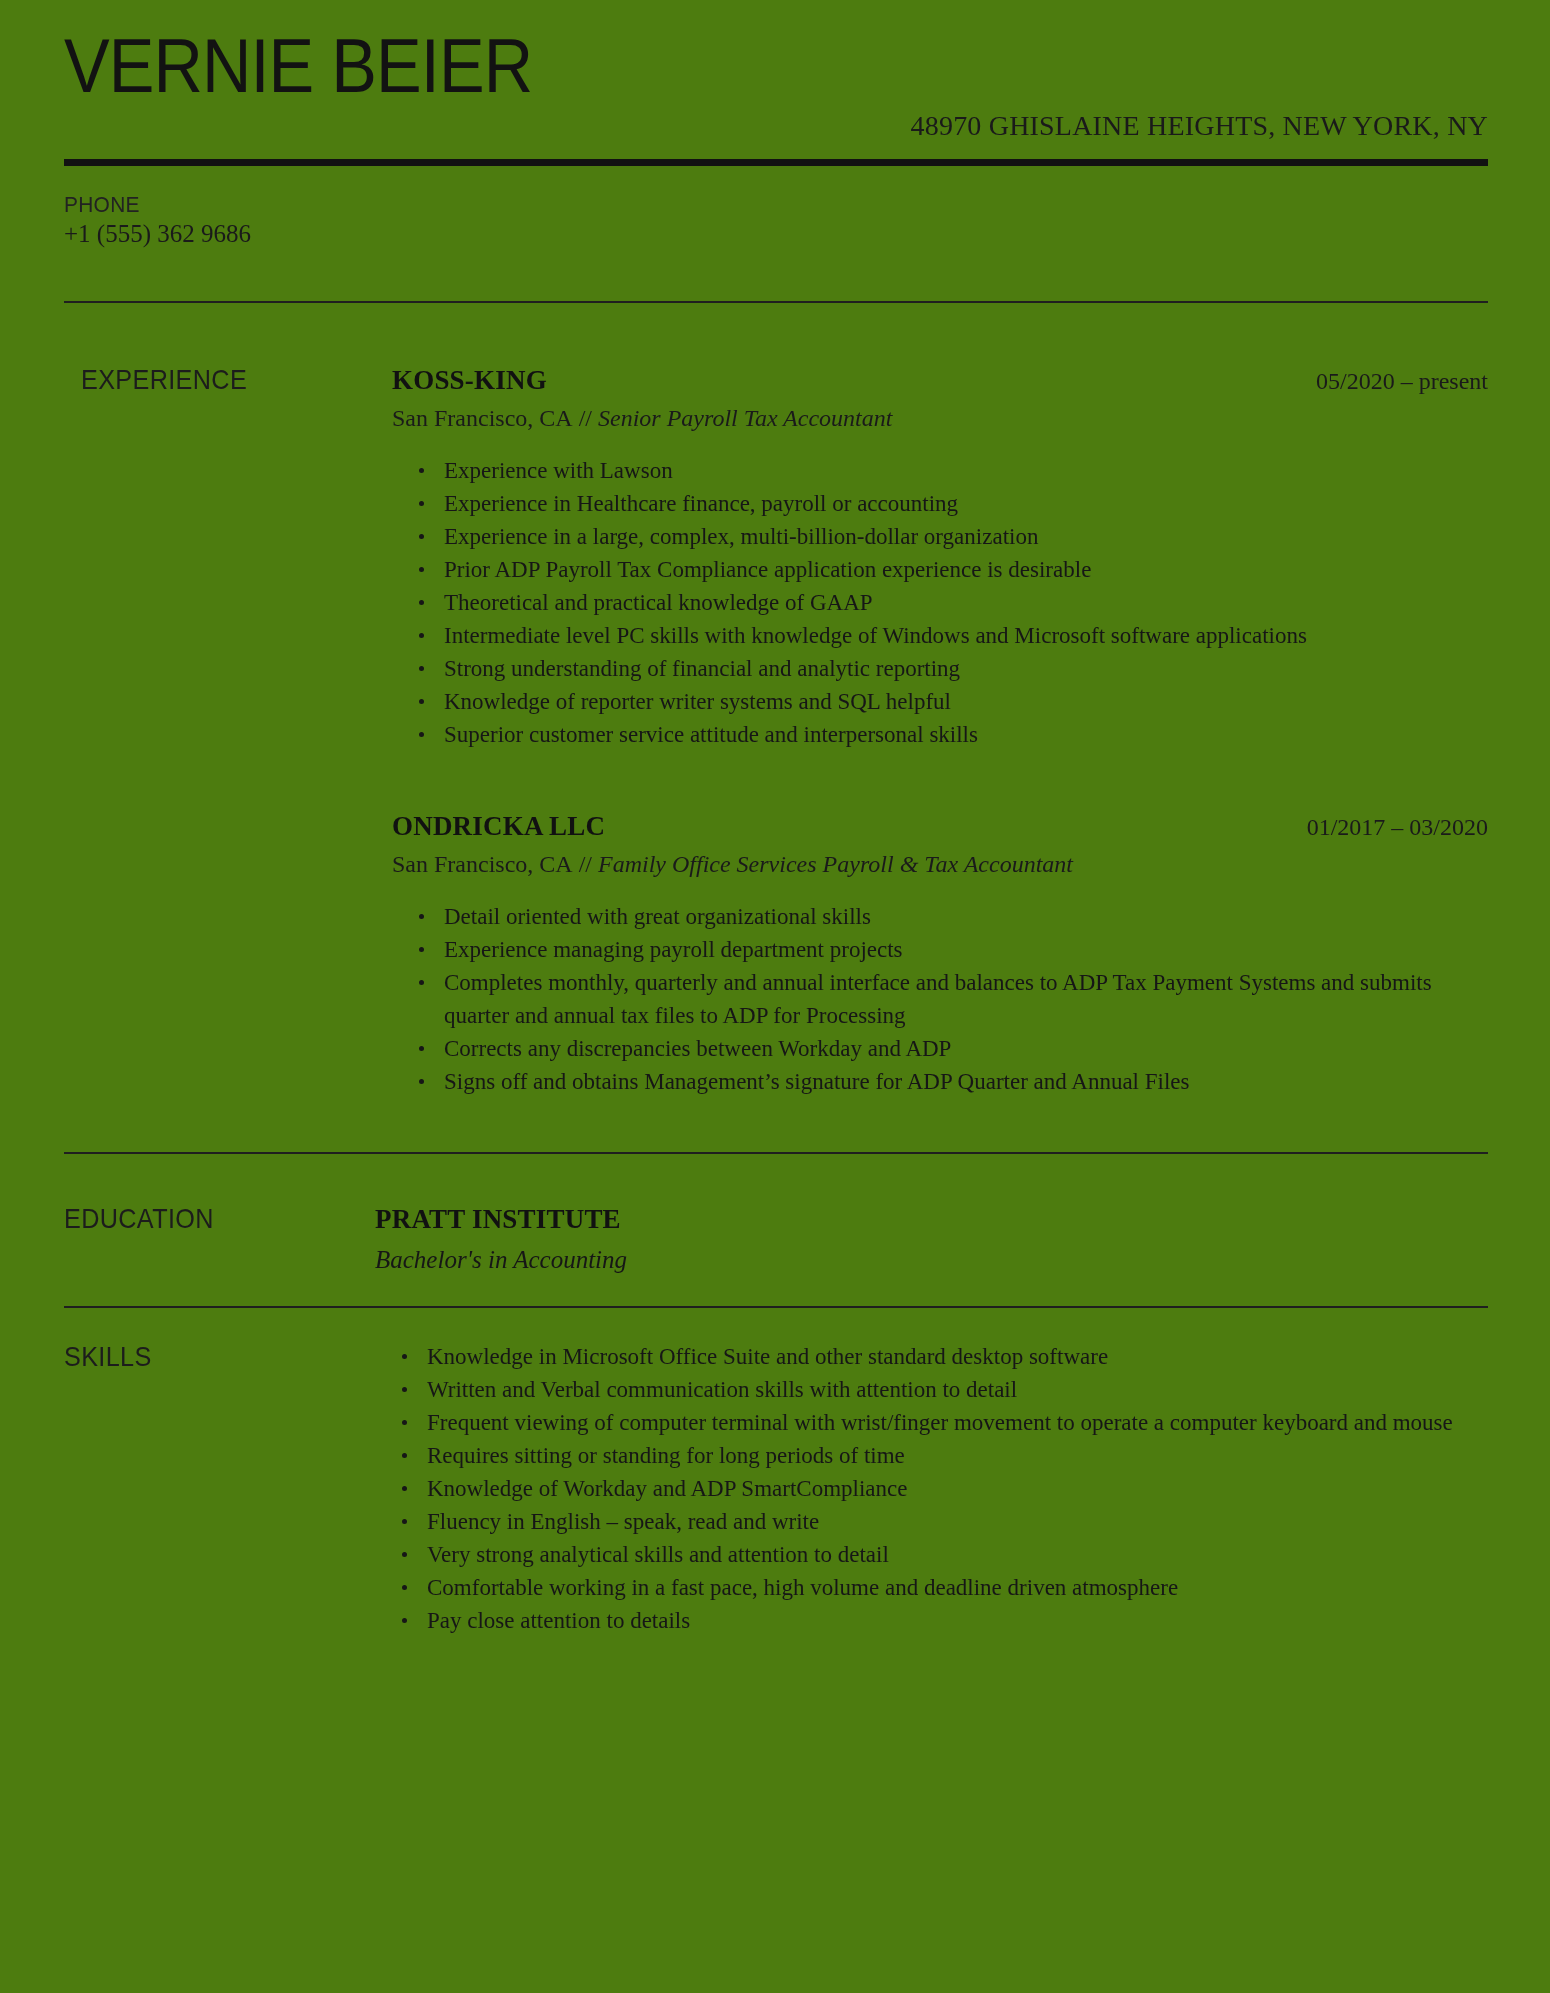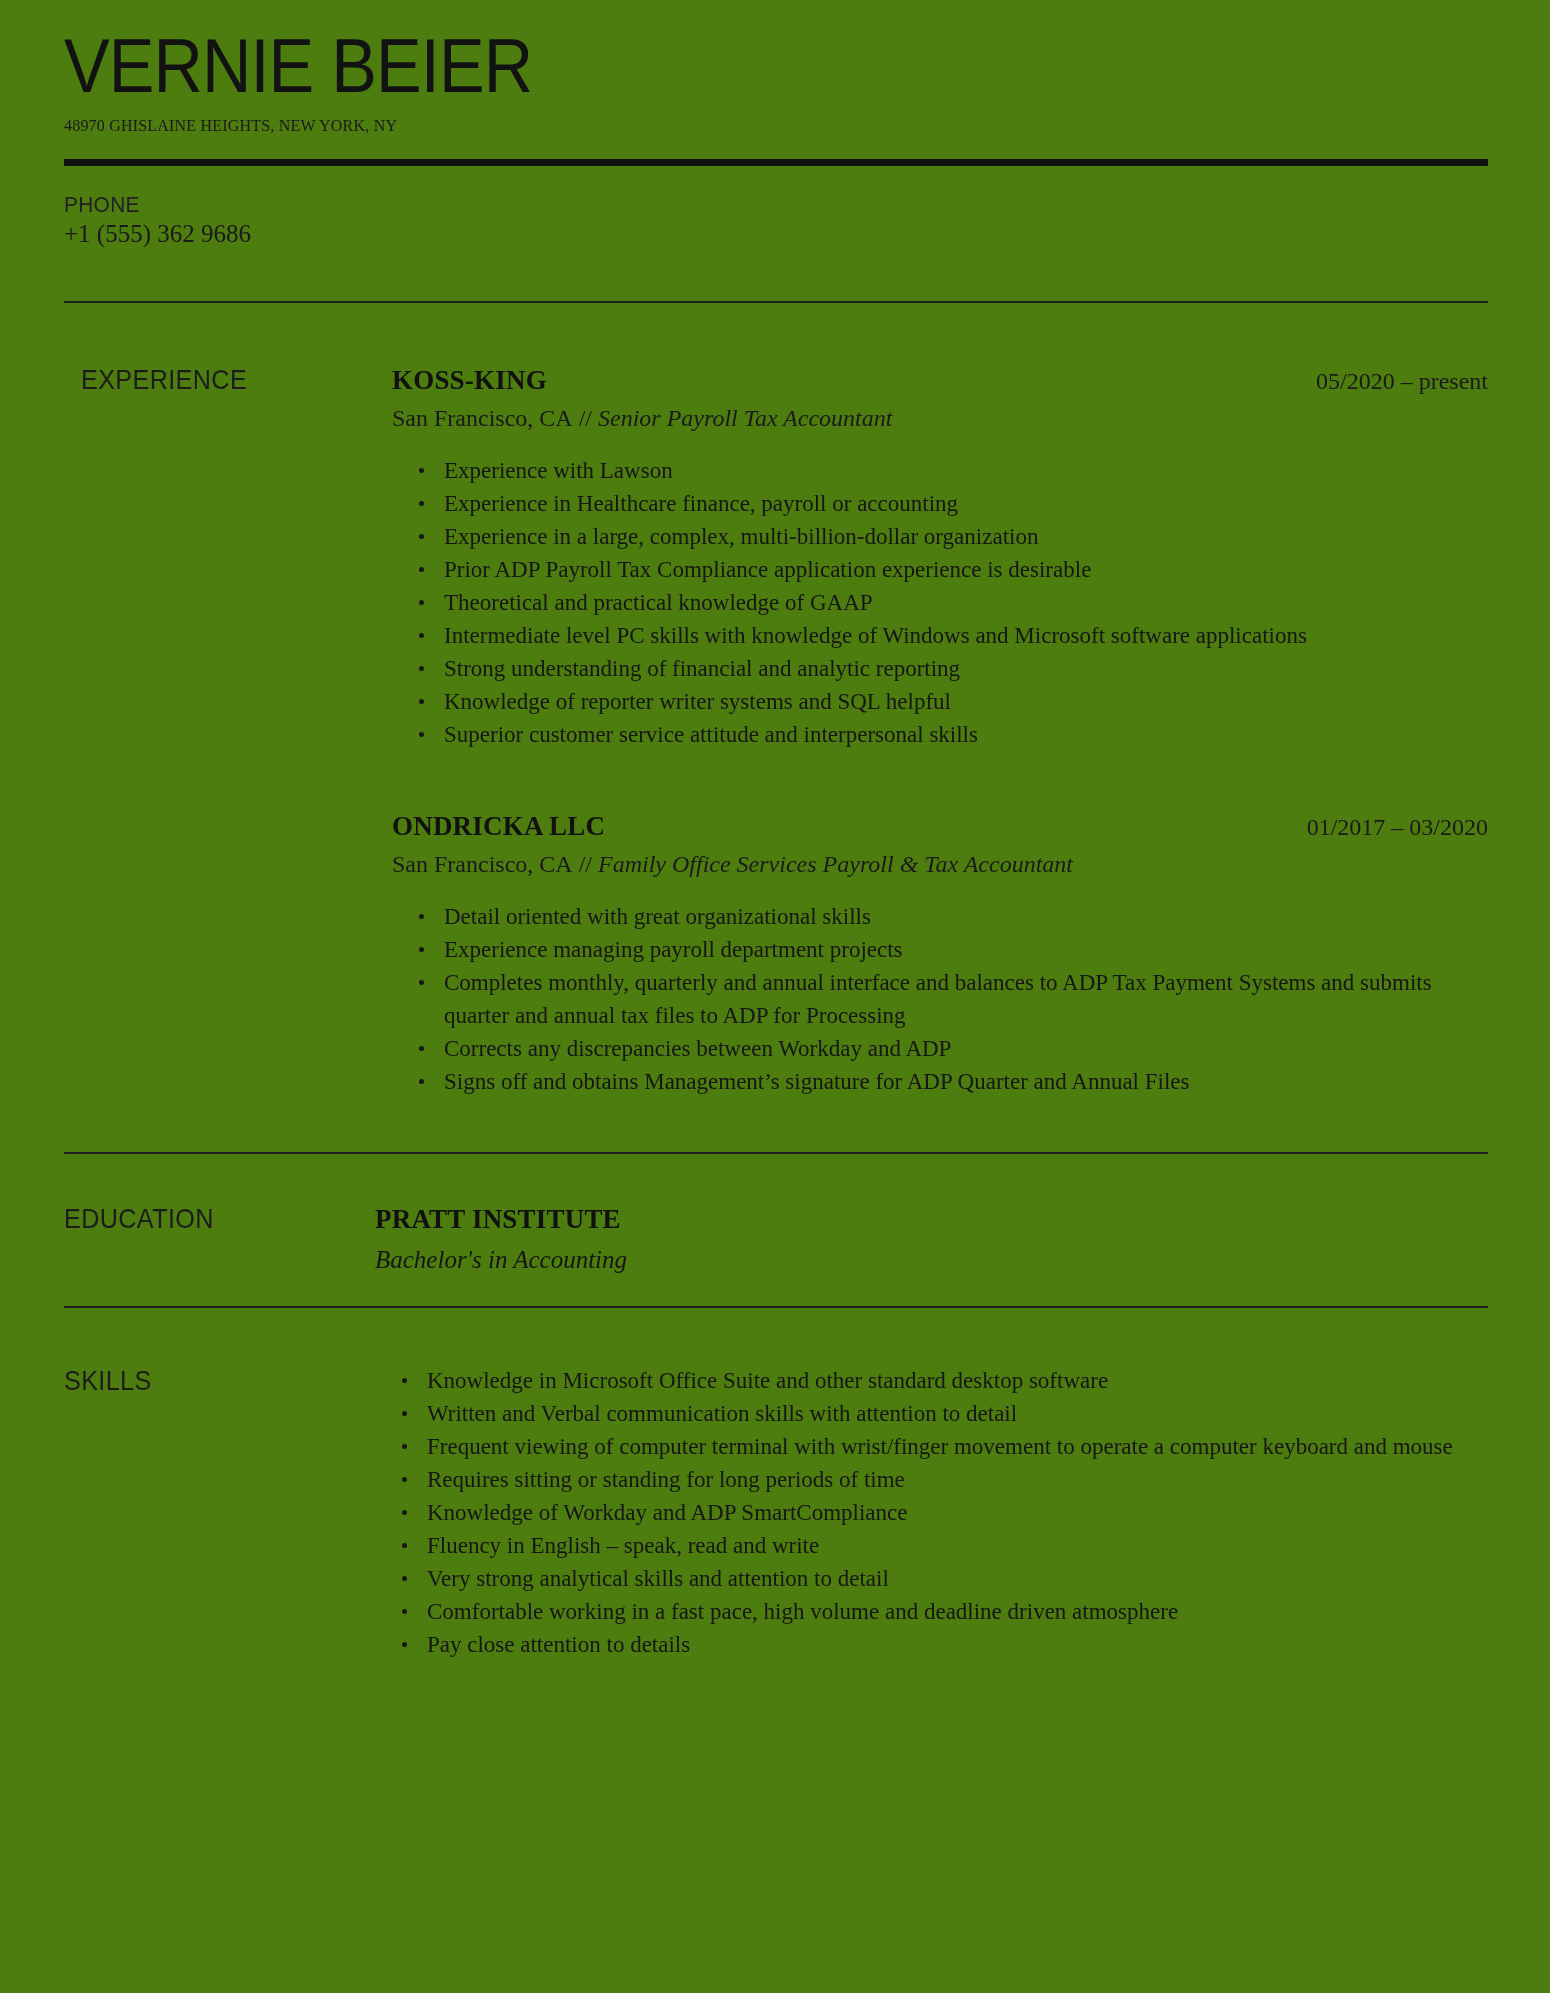--- a/index.html
+++ b/index.html
@@ -24,24 +24,25 @@
     font-size: 76px;
     line-height: 80px;
     letter-spacing: -1px;
     color: #121212;
     transform: scaleX(0.9);
     transform-origin: left center;
     white-space: nowrap;
   }
   .address {
     margin-top: 6px;
-    font-size: 16px;
+    font-size: 28px;
     line-height: 28px;
     letter-spacing: 0.2px;
     color: #1a1a1a;
+    text-align: right;
   }
   .rule-thick {
     margin-top: 19px;
     height: 7px;
     background: #121212;
   }
   .rule-thin {
     height: 2px;
     background: #1f1f1f;
   }
@@ -143,21 +144,21 @@
     letter-spacing: 0.2px;
     color: #111111;
   }
   .edu-degree {
     margin-top: 8px;
     font-style: italic;
     font-size: 25px;
     line-height: 32px;
     color: #161616;
   }
-  .skills-section { padding-top: 56px; }
+  .skills-section { padding-top: 32px; }
   .skills-section ul.bullets { margin-top: 0; }
 </style>
 </head>
 <body>
 
 <div class="page">
   <div class="content">
 
     <header>
       <h1 class="name">VERNIE BEIER</h1>

